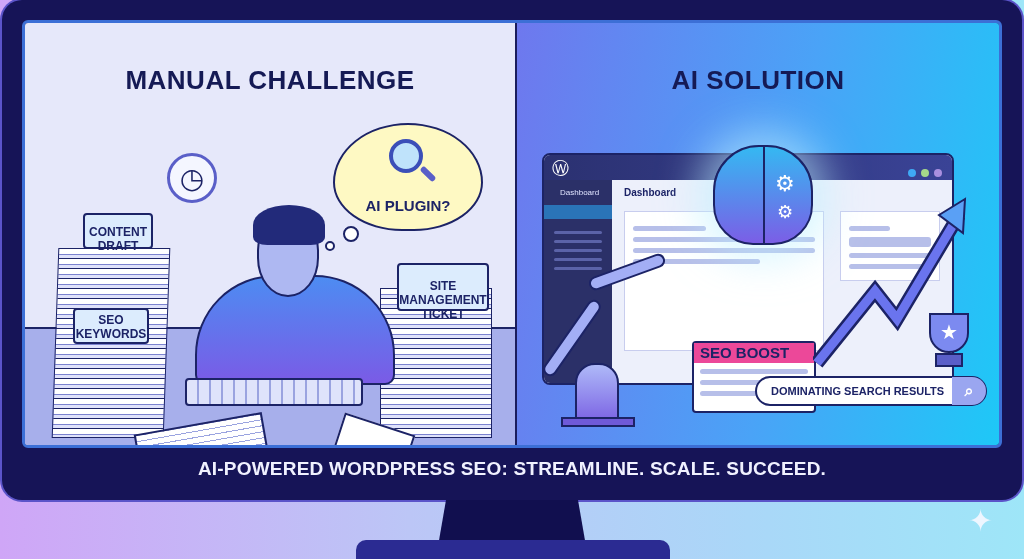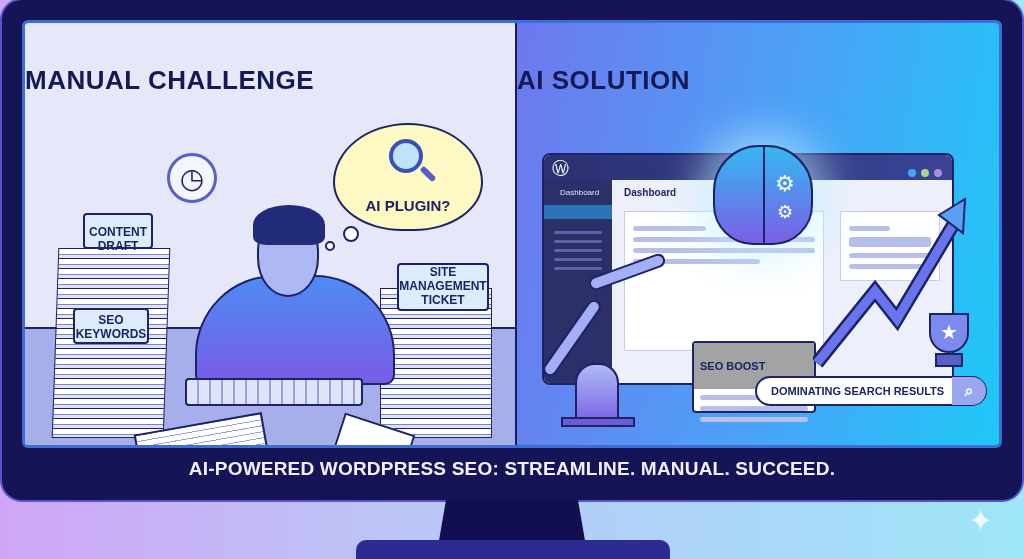--- a/index.html
+++ b/index.html
@@ -2,21 +2,21 @@
 <html><head>
 <meta charset="utf-8">
 <style>
   *{box-sizing:border-box;margin:0;padding:0}
   html,body{width:1024px;height:559px;overflow:hidden}
   body{background:linear-gradient(90deg,#cfa6f7 0%,#bcc6f6 40%,#a9d8f8 75%,#9ee6f8 100%);font-family:"Liberation Sans",sans-serif;position:relative}
   .monitor{position:absolute;left:2px;top:0;width:1020px;height:500px;background:#161457;border-radius:20px;box-shadow:0 0 0 2px #5b54c9}
   .screen{position:absolute;left:20px;top:20px;width:980px;height:428px;border:3px solid #3c6fd6;border-radius:6px;overflow:hidden;display:flex}
   .left{width:490px;height:100%;background:#e6e8fa;position:relative}
   .right{flex:1;height:100%;background:linear-gradient(100deg,#6e78ee 0%,#4aa3f7 55%,#1ec8f7 100%);position:relative;border-left:2px solid #1a1d5c}
-  .ptitle{position:absolute;top:42px;width:100%;text-align:left;font-weight:700;font-size:26px;color:#151a55;letter-spacing:.5px}
+  .ptitle{position:absolute;top:42px;width:100%;text-align:center;font-weight:700;font-size:26px;color:#151a55;letter-spacing:.5px}
   .stand-neck{position:absolute;left:437px;top:500px;width:150px;height:52px;background:#110f4f;clip-path:polygon(6% 0,94% 0,100% 100%,0 100%)}
   .stand-base{position:absolute;left:356px;top:540px;width:314px;height:19px;background:#2b2b92;border-radius:10px 10px 0 0}
   .tagline{position:absolute;left:0;top:458px;width:1024px;text-align:center;color:#f0f1ff;font-weight:700;font-size:19px;letter-spacing:.2px}
   .sparkle{position:absolute;left:968px;top:503px;color:#eef6ff;font-size:30px}
   .card{position:absolute;background:#fff;border:2px solid #1c2366;border-radius:4px;font-weight:700;color:#1c2366;text-align:center;font-size:12px;line-height:14px}
   .stack{position:absolute;background:repeating-linear-gradient(180deg,#fff 0 5px,#7b82cf 5px 6px,#dfe2fb 6px 9px,#1c2366 9px 10px);border:1px solid #1c2366}
   .desk{position:absolute;left:0;top:304px;width:490px;height:124px;background:#a7afeb;border-top:2px solid #1c2366}
   .wp{position:absolute;left:25px;top:130px;width:412px;height:232px;background:#edf0fb;border:2px solid #1c2366;border-radius:8px;overflow:hidden}
   .wp-top{height:25px;background:linear-gradient(90deg,#2b3171,#3a4396);position:relative}
   .wp-side{position:absolute;left:0;top:25px;width:68px;bottom:0;background:#2b3068}
@@ -46,21 +46,21 @@
       <div style="position:absolute;left:318px;top:203px;width:16px;height:16px;border-radius:50%;background:#fff;border:2px solid #1c2366"></div>
       <div style="position:absolute;left:300px;top:218px;width:10px;height:10px;border-radius:50%;background:#fff;border:2px solid #1c2366"></div>
 
       <div class="desk"></div>
 
       <div class="stack" style="left:30px;top:225px;width:112px;height:190px;transform:skewX(-2deg)"></div>
       <div class="stack" style="left:355px;top:265px;width:112px;height:150px"></div>
 
       <div class="card" style="left:58px;top:190px;width:70px;height:36px;padding-top:10px;background:#dcecfd"><span>CONTENT DRAFT</span></div>
       <div class="card" style="left:48px;top:285px;width:76px;height:36px;padding-top:3px;background:#dcecfd"><span>SEO KEYWORDS</span></div>
-      <div class="card" style="left:372px;top:240px;width:92px;height:48px;padding-top:0;background:#dcecfd"><span>SITE MANAGEMENT TICKET</span></div>
+      <div class="card" style="left:372px;top:240px;width:92px;height:48px;padding-top:14px;background:#dcecfd"><span>SITE MANAGEMENT TICKET</span></div>
 
       <div style="position:absolute;left:170px;top:252px;width:200px;height:110px;background:linear-gradient(180deg,#4d8cf2,#7a5be6);border:2px solid #1c2366;border-radius:80px 80px 10px 10px"></div>
       <div style="position:absolute;left:232px;top:196px;width:62px;height:78px;background:#aeb8f2;border:2px solid #1c2366;border-radius:40% 40% 50% 50%"></div>
       <div style="position:absolute;left:228px;top:182px;width:72px;height:40px;background:#222a7a;border-radius:50% 50% 20% 20%"></div>
       <div style="position:absolute;left:160px;top:355px;width:178px;height:28px;background:repeating-linear-gradient(90deg,#dfe3fb 0 10px,#9aa3e0 10px 12px);border:2px solid #1c2366;border-radius:4px"></div>
       <div style="position:absolute;left:112px;top:400px;width:130px;height:50px;background:repeating-linear-gradient(180deg,#fff 0 5px,#9aa3e0 5px 6px);border:2px solid #1c2366;transform:rotate(-10deg)"></div>
       <div style="position:absolute;left:312px;top:400px;width:74px;height:40px;background:#fff;border:2px solid #1c2366;transform:rotate(18deg)"></div>
     </div>
 
     <div class="right">
@@ -104,21 +104,21 @@
         <div style="position:absolute;left:60px;top:24px;color:#fff;font-size:22px">⚙</div>
         <div style="position:absolute;left:62px;top:54px;color:#fff;font-size:18px">⚙</div>
       </div>
 
       <div style="position:absolute;left:48px;top:270px;width:14px;height:90px;background:#a3aef5;border:2px solid #1c2366;border-radius:7px;transform:rotate(35deg)"></div>
       <div style="position:absolute;left:70px;top:242px;width:80px;height:14px;background:#a3aef5;border:2px solid #1c2366;border-radius:7px;transform:rotate(-20deg)"></div>
       <div style="position:absolute;left:58px;top:340px;width:44px;height:60px;background:linear-gradient(180deg,#aeb9f8,#7c64e4);border:2px solid #1c2366;border-radius:20px 20px 0 0"></div>
       <div style="position:absolute;left:44px;top:394px;width:74px;height:10px;background:#6f5ad8;border:2px solid #1c2366"></div>
 
       <div class="card" style="left:175px;top:318px;width:124px;height:72px;text-align:left">
-        <div style="background:#a3a3a3;padding:16px 6px;font-size:11px">SEO BOOST</div>
+        <div style="background:#ec4899;padding:3px 6px;font-size:15px">SEO BOOST</div>
         <div style="padding:0 6px">
             <div class="line"></div>
             <div class="line"></div>
             <div class="line"></div>
           </div>
       </div>
 
       <svg style="position:absolute;left:296px;top:170px" width="160" height="180" viewBox="0 0 160 180">
         <polyline points="4,170 62,98 84,126 146,22" fill="none" stroke="#1c2366" stroke-width="14" stroke-linejoin="miter"></polyline>
         <polyline points="4,170 62,98 84,126 146,22" fill="none" stroke="#6a74ee" stroke-width="9" stroke-linejoin="miter"></polyline>
@@ -132,16 +132,16 @@
         <span>DOMINATING SEARCH RESULTS</span>
         <span class="sbtn">
             <span>⌕</span>
           </span>
       </div>
     </div>
 
   </div>
 </div>
 
-<div class="tagline">AI-POWERED WORDPRESS SEO: STREAMLINE. MANUAL. SUCCEED.</div>
+<div class="tagline">AI-POWERED WORDPRESS SEO: STREAMLINE. SCALE. SUCCEED.</div>
 <div class="stand-neck"></div>
 <div class="stand-base"></div>
 <div class="sparkle">✦</div>
 
 </body></html>

